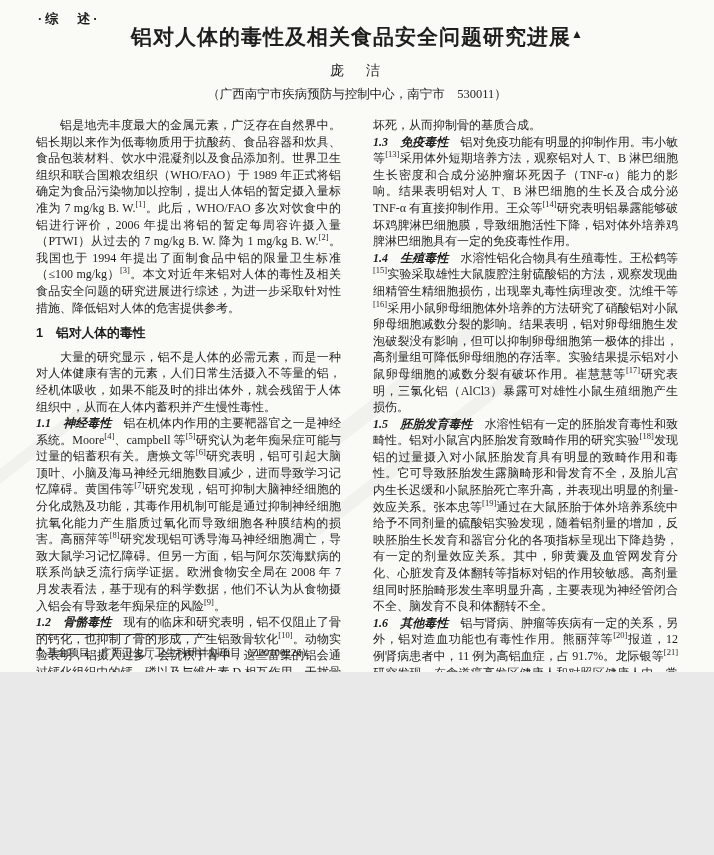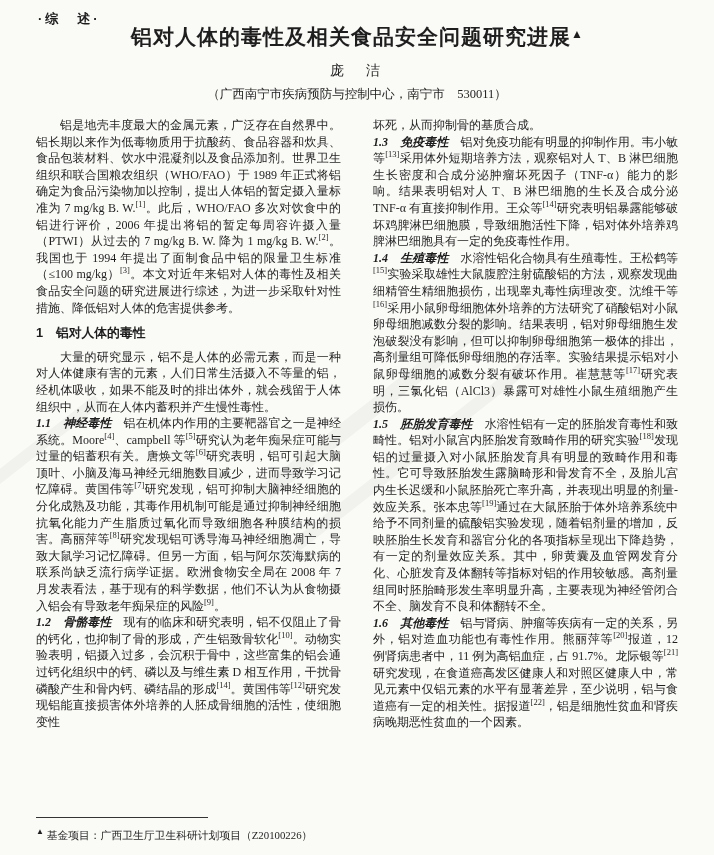--- a/index.html
+++ b/index.html
@@ -1,18 +1,18 @@
 <!DOCTYPE html>
 <html><head>
 <meta charset="utf-8">
 <style>
   html,body{margin:0;padding:0;background:#e9e9e9;}
   .page{
     position:relative;
-    width:714px;height:855px;
+    width:714px;height:672px;
     margin:0 auto;
     background:#fafaf7;
     overflow:hidden;
     font-family:"Liberation Serif","DejaVu Serif",serif;
     color:#1e1e1e;
   }
   .col-tag{
     position:absolute;top:10px;left:38px;
     font-size:13px;font-weight:bold;letter-spacing:3px;
     font-family:"Liberation Sans","DejaVu Sans",sans-serif;

